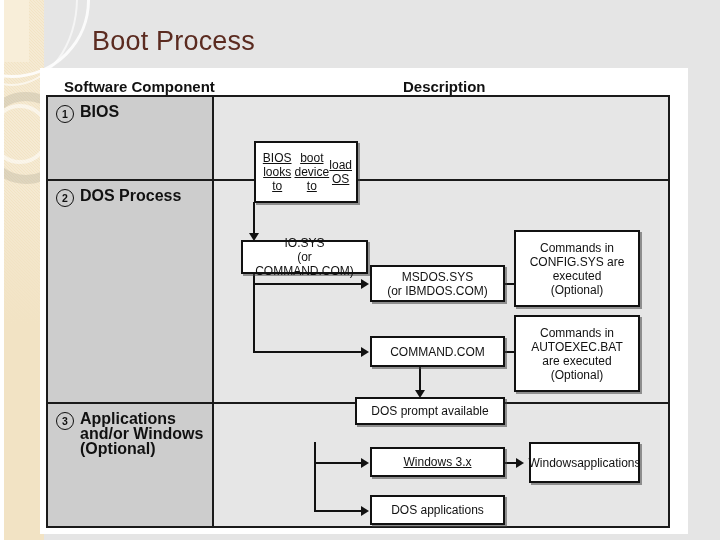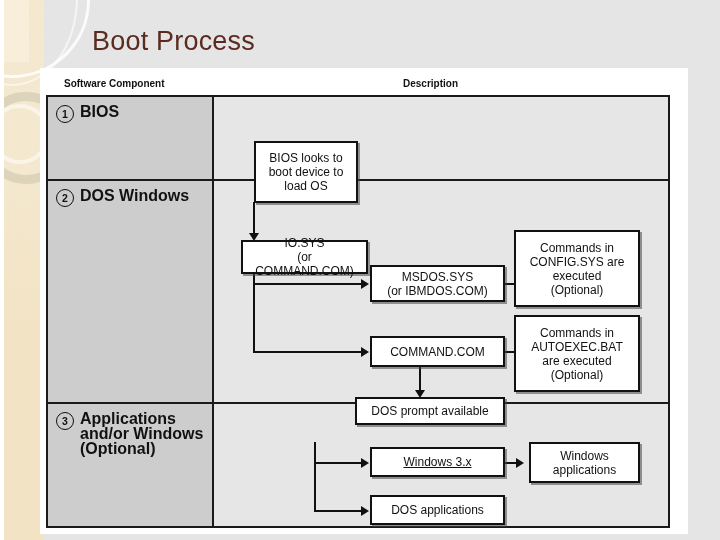--- a/index.html
+++ b/index.html
@@ -32,21 +32,21 @@
     font-size:27px;font-weight:400;color:#5b2b20;
     letter-spacing:.2px;white-space:nowrap;
   }
 
   
   .diagram{
     position:absolute;left:36px;top:68px;width:648px;height:466px;
     background:#ffffff;
   }
 
-  .col-head{position:absolute;font-size:10px;font-weight:bold;color:#111;}
+  .col-head{position:absolute;font-size:15px;font-weight:bold;color:#111;}
   #head-sw{left:24px;top:10px;}
   #head-desc{left:363px;top:10px;}
 
   
   .tbl{position:absolute;left:6px;top:27px;width:624px;height:433px;border:2px solid #1a1a1a;box-sizing:border-box;}
   .row{position:absolute;left:0;width:100%;box-sizing:border-box;}
   .row-sep{position:absolute;left:0;width:100%;height:2px;background:#1a1a1a;}
   .cell-left{position:absolute;left:0;top:0;width:164px;height:100%;background:#cdcdcd;box-sizing:border-box;}
   .cell-right{position:absolute;left:164px;top:0;right:0;height:100%;background:#e6e6e6;box-sizing:border-box;border-left:2px solid #1a1a1a;}
 
@@ -108,21 +108,21 @@
           </div>
         </div>
         <div class="cell-right"></div>
       </div>
       <div class="row-sep" style="top:82px;"></div>
 
       <div class="row" style="top:84px;height:221px;">
         <div class="cell-left">
           <div class="rowlabel">
             <div class="numcircle">2</div>
-            <div class="rowlabel-text">DOS Windows</div>
+            <div class="rowlabel-text">DOS Process</div>
           </div>
         </div>
         <div class="cell-right"></div>
       </div>
       <div class="row-sep" style="top:305px;"></div>
 
       <div class="row" style="top:307px;height:122px;">
         <div class="cell-left">
           <div class="rowlabel">
             <div class="numcircle">3</div>
@@ -158,21 +158,21 @@
 
       <div class="ln lnv" style="left:266px;top:345px;height:70px;"></div>
       <div class="ln lnh" style="left:266px;top:365px;width:50px;"></div>
       <div class="arrowR" style="left:313px;top:361px;"></div>
       <div class="ln lnh" style="left:266px;top:413px;width:50px;"></div>
       <div class="arrowR" style="left:313px;top:409px;"></div>
 
       <div class="ln lnh" style="left:441px;top:365px;width:31px;"></div>
       <div class="arrowR" style="left:468px;top:361px;"></div>
 
-      <div class="fbox" style="left:206px;top:44px;width:104px;height:62px;flex-direction:column;">
+      <div class="fbox" style="left:206px;top:44px;width:104px;height:62px;flex-direction:row;text-decoration:underline;">
         <span>BIOS looks to</span>
         <span>boot device to</span>
         <span>load OS</span>
       </div>
 
       <div class="fbox" style="left:193px;top:143px;width:127px;height:34px;flex-direction:column;">
         <span>IO.SYS</span>
         <span>(or COMMAND.COM)</span>
       </div>
 
@@ -200,21 +200,21 @@
       </div>
 
       <div class="fbox" style="left:307px;top:300px;width:150px;height:28px;align-items:center;">
         <span>DOS prompt available</span>
       </div>
 
       <div class="fbox" style="left:322px;top:350px;width:135px;height:30px;text-decoration:underline;">
         <span>Windows 3.x</span>
       </div>
 
-      <div class="fbox" style="left:481px;top:345px;width:111px;height:41px;flex-direction:column;">
+      <div class="fbox" style="left:481px;top:345px;width:111px;height:41px;flex-direction:row;">
         <span>Windows</span>
         <span>applications</span>
       </div>
 
       <div class="fbox" style="left:322px;top:398px;width:135px;height:30px;">
         <span>DOS applications</span>
       </div>
 
     </div>
   </div>

